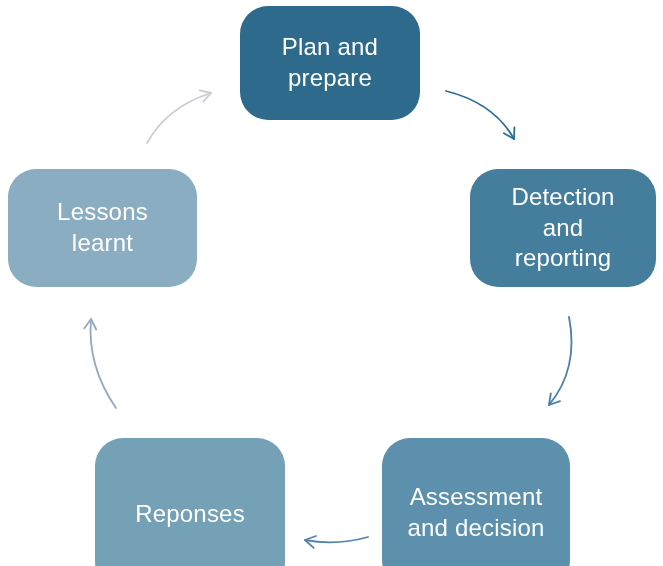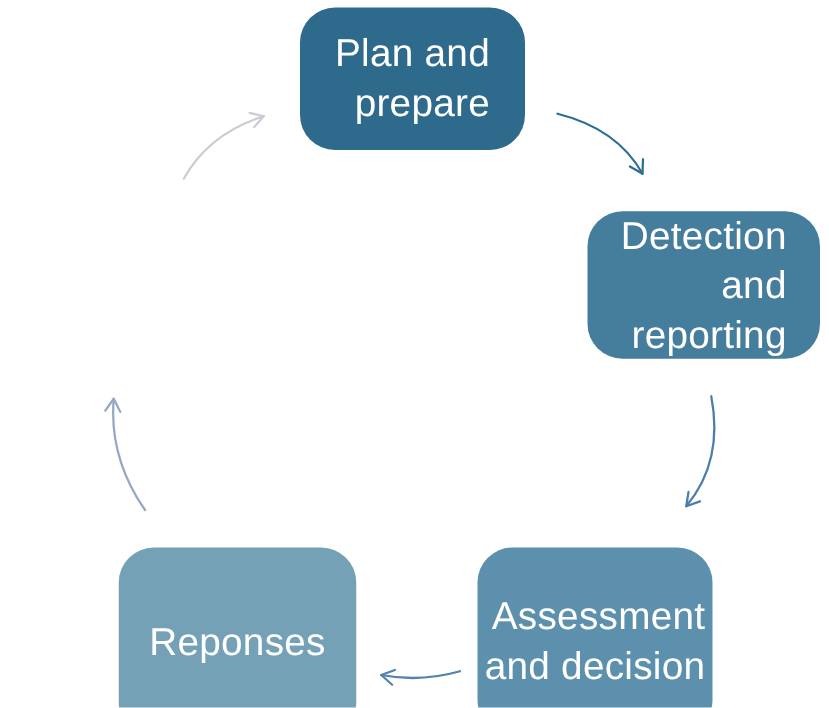--- a/index.html
+++ b/index.html
@@ -14,25 +14,24 @@
   .node {
     position: absolute;
     border-radius: 28px;
     display: flex;
     align-items: center;
     justify-content: center;
     text-align: center;
   }
   .node-label {
     color: #ffffff;
-    font-size: 31px;
+    font-size: 24px;
     line-height: 1.28;
     white-space: pre-line;
     letter-spacing: 0.2px;
-    text-align: right;
   }
   .arrow-layer {
     position: absolute;
     left: 0; top: 0;
     width: 663px;
     height: 566px;
     pointer-events: none;
   }
   .arrow-layer path {
     fill: none;
@@ -88,14 +87,18 @@
 
   <div class="node node-assessment" style="background-color: rgb(92, 144, 172);">
     <span class="node-label">Assessment
 and decision</span>
   </div>
 
   <div class="node node-responses" style="background-color: rgb(116, 161, 182);">
     <span class="node-label">Reponses</span>
   </div>
 
+  <div class="node node-lessons" style="background-color: rgb(139, 173, 193);">
+    <span class="node-label">Lessons
+learnt</span>
+  </div>
 
 </div>
 
 </body></html>

